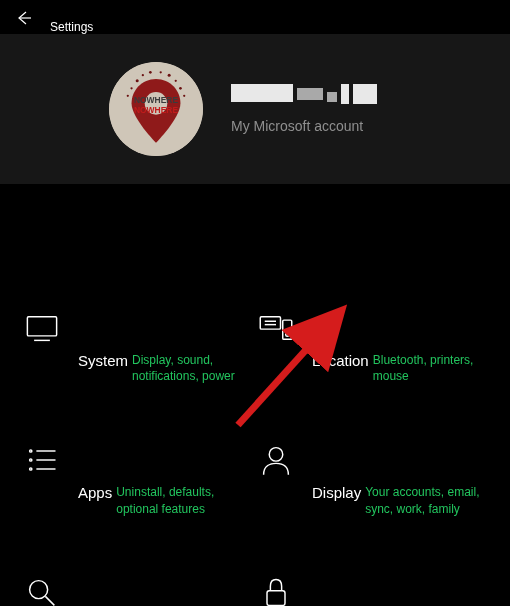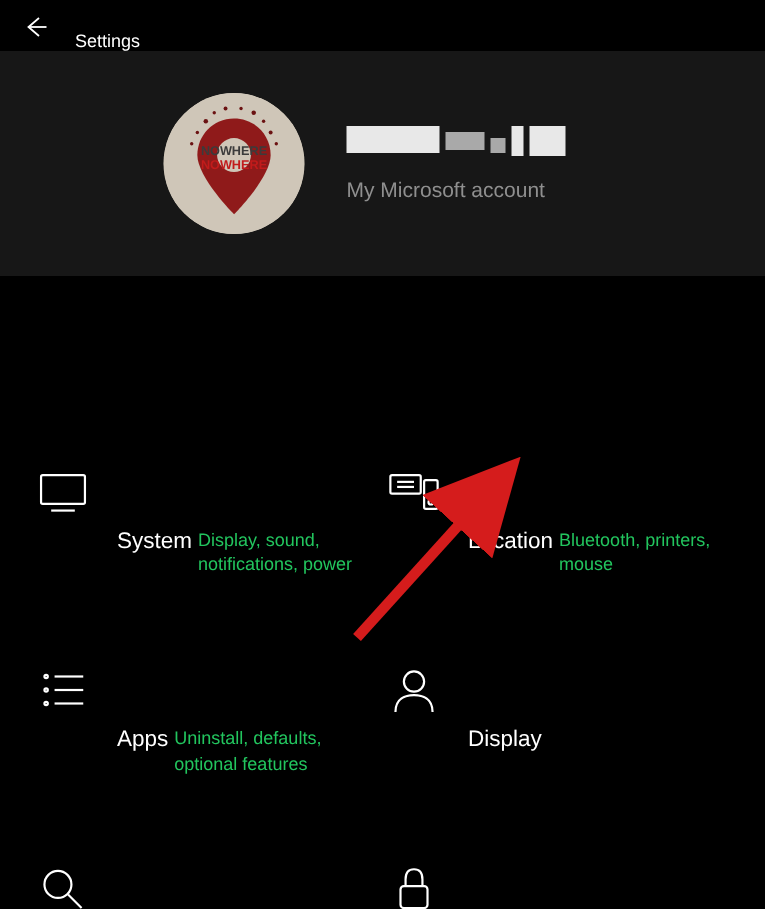--- a/index.html
+++ b/index.html
@@ -202,20 +202,21 @@
 
   <div class="tile">
     <div class="tile-icon">
       <svg viewBox="0 0 32 32">
           <circle cx="16" cy="11" r="6"></circle>
           <path d="M5 29 C5 21 11 19 16 19 C21 19 27 21 27 29"></path>
         </svg>
     </div>
     <div class="tile-text">
       <div class="tile-title">Display</div>
+      <div class="tile-desc">Your accounts, email, sync, work, family</div>
     </div>
   </div>
 
   <div class="tile">
     <div class="tile-icon">
       <svg viewBox="0 0 32 32">
           <circle cx="13" cy="13" r="8"></circle>
           <line x1="19" y1="19" x2="27" y2="27"></line>
         </svg>
     </div>

